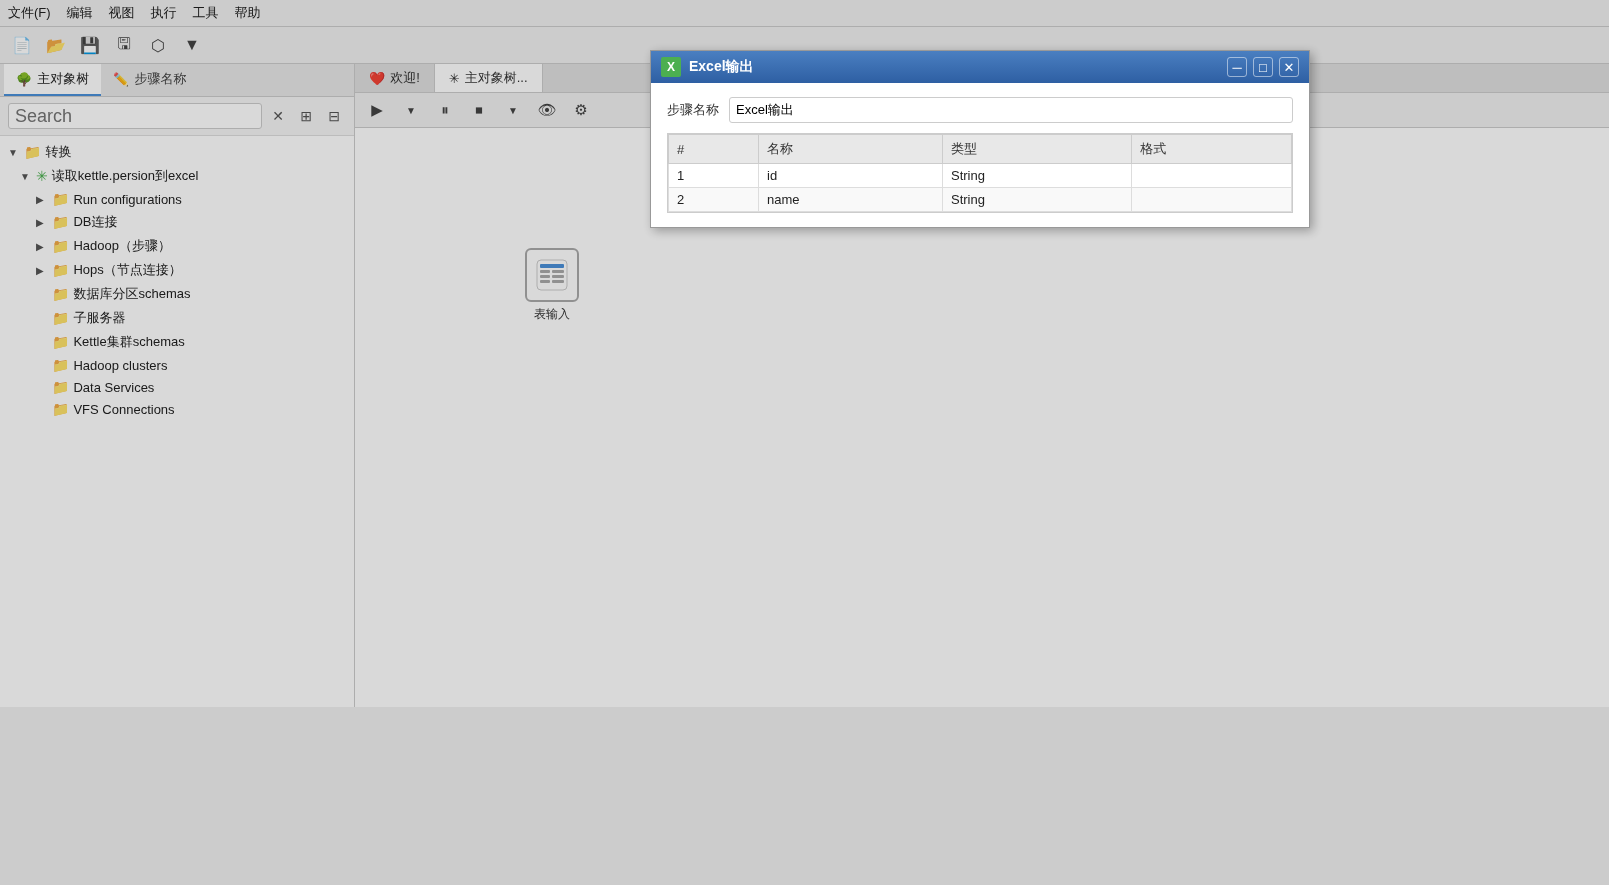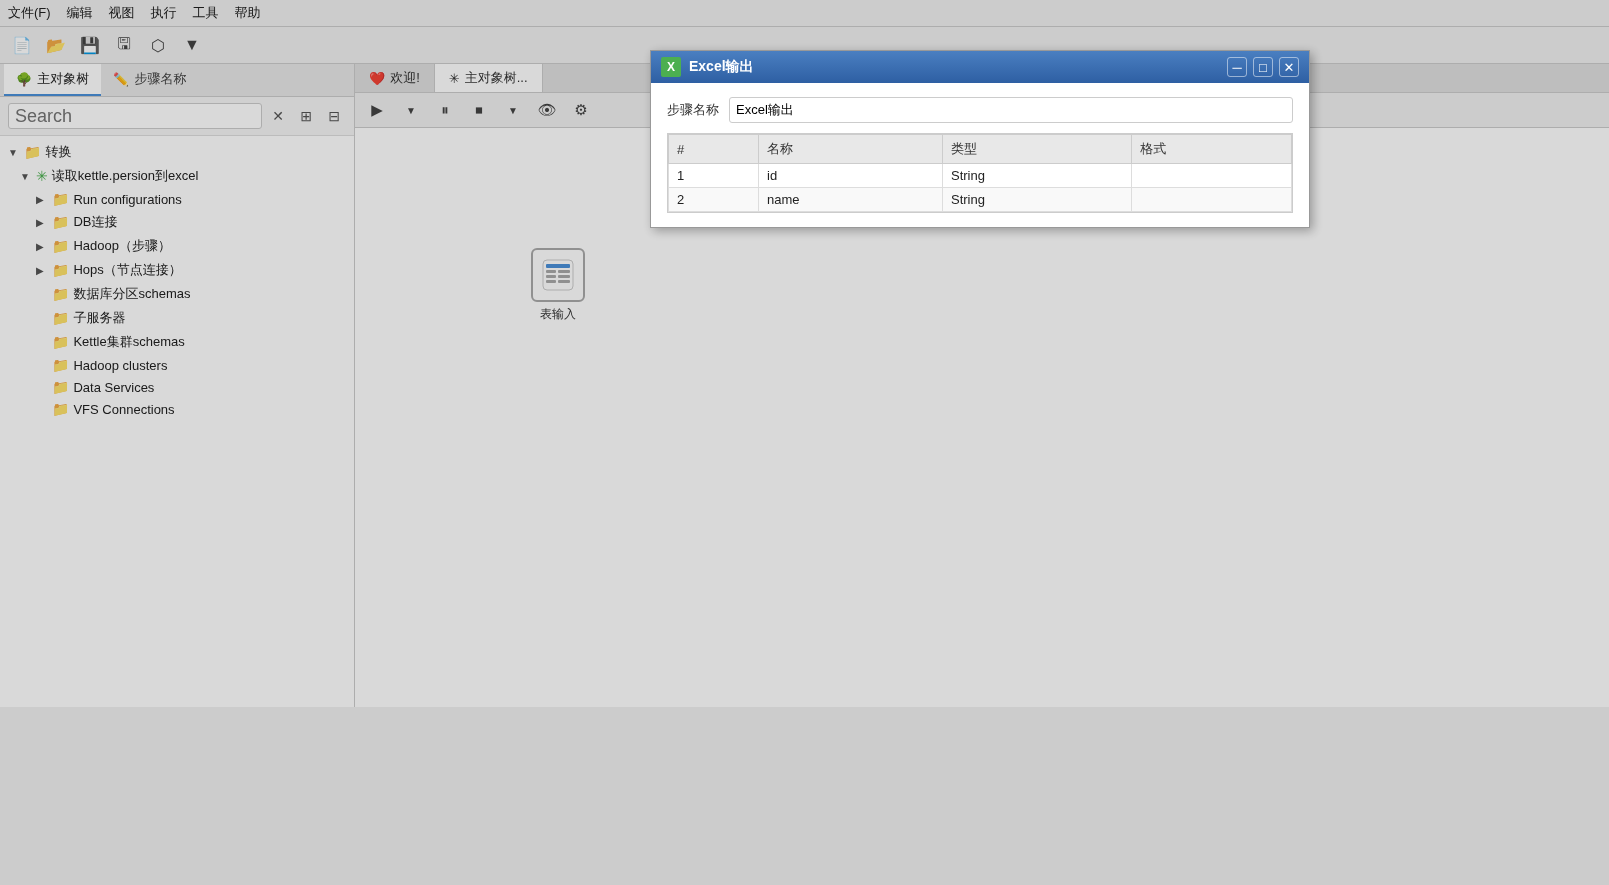--- a/index.html
+++ b/index.html
@@ -211,21 +211,21 @@
         <button class="canvas-btn" style="font-size:10px;">▼</button>
         <button class="canvas-btn">⏸</button>
         <button class="canvas-btn">⏹</button>
         <button class="canvas-btn" style="font-size:10px;">▼</button>
         <button class="canvas-btn">👁</button>
         <button class="canvas-btn">⚙</button>
       </div>
 
       <div class="canvas-content">
 
-        <div class="step-node" style="left: 176px; top: 120px;">
+        <div class="step-node" style="left: 170px; top: 120px;">
           <div class="step-node-icon">
             <svg width="36" height="36" viewBox="0 0 36 36">
               <rect x="3" y="3" width="30" height="30" rx="4" fill="#fff" stroke="#ccc"></rect>
               <rect x="6" y="7" width="24" height="4" rx="1" fill="#4a90d9"></rect>
               <rect x="6" y="13" width="10" height="3" rx="1" fill="#aaa"></rect>
               <rect x="18" y="13" width="12" height="3" rx="1" fill="#aaa"></rect>
               <rect x="6" y="18" width="10" height="3" rx="1" fill="#aaa"></rect>
               <rect x="18" y="18" width="12" height="3" rx="1" fill="#aaa"></rect>
               <rect x="6" y="23" width="10" height="3" rx="1" fill="#aaa"></rect>
               <rect x="18" y="23" width="12" height="3" rx="1" fill="#aaa"></rect>

